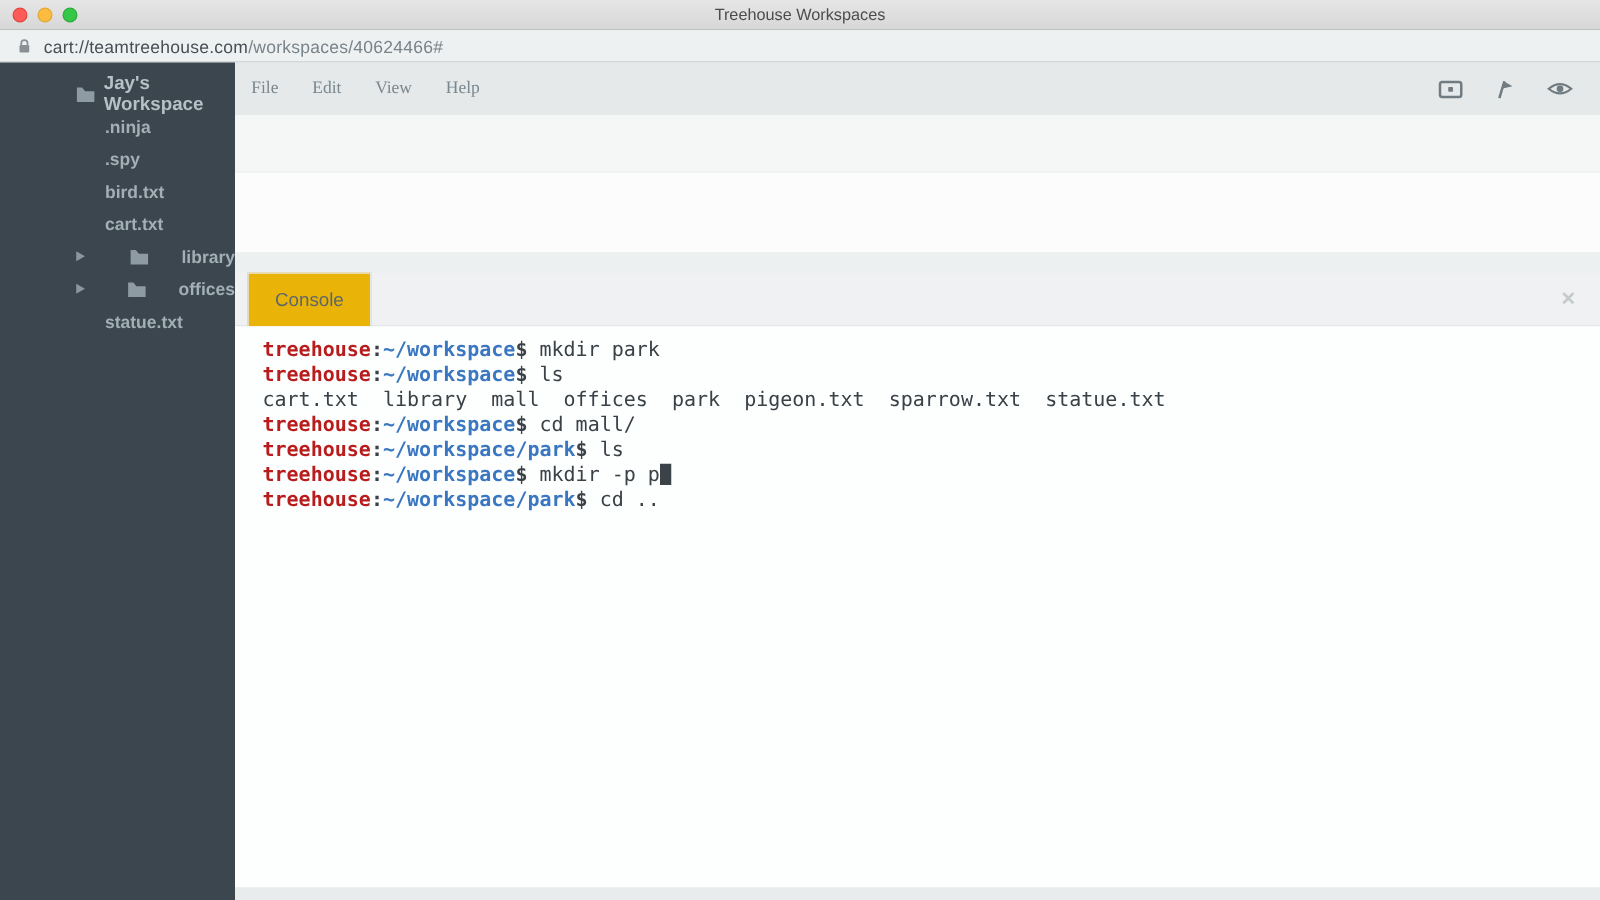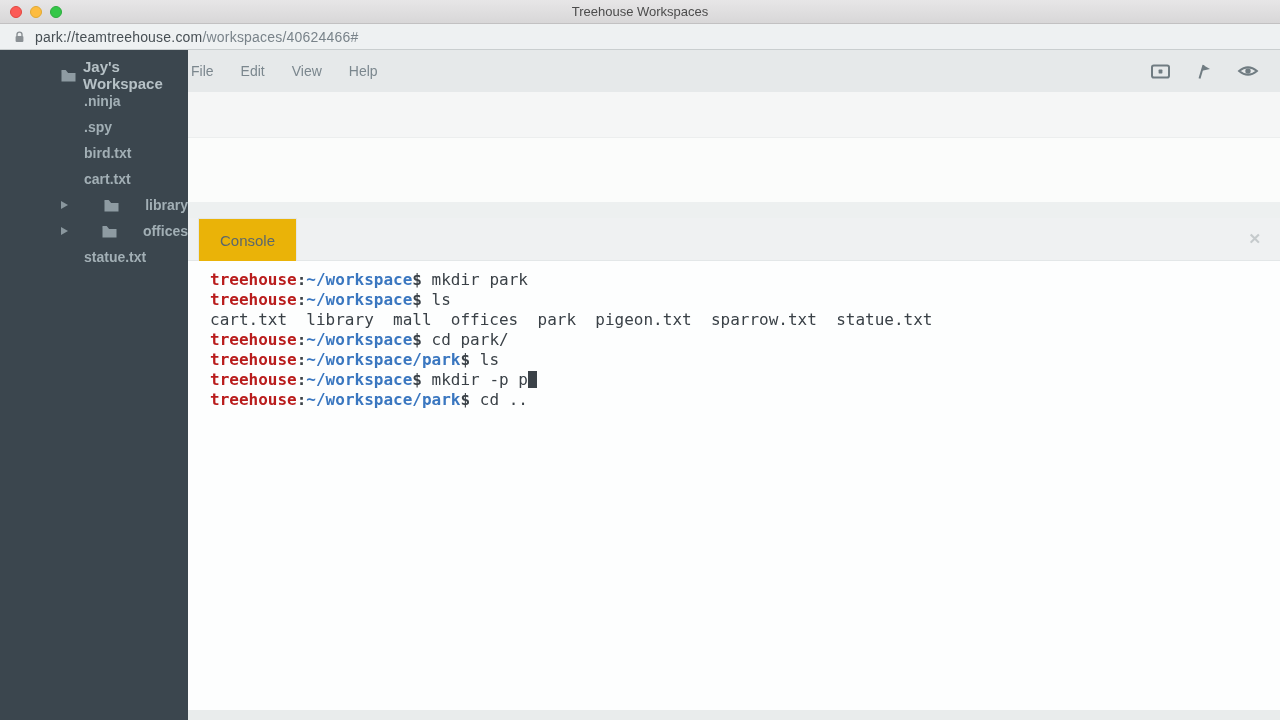--- a/index.html
+++ b/index.html
@@ -38,21 +38,21 @@
   .caret { width:0; height:0; border-left:7px solid #8a979e;
            border-top:4px solid transparent; border-bottom:4px solid transparent;
            margin-right:15px; flex:none; }
   .folder-svg { flex:none; margin-right:7px; }
   .kind-folder .folder-svg { margin-right:6px; }
 
   
   .main { flex:1; display:flex; flex-direction:column; min-width:0; }
 
   .menubar { height:42px; background:#e6e9ea; display:flex; align-items:center;
-             padding-left:3px; }
+             padding-left:13px;font-family:Liberation Serif, serif; }
   .menu-item { font-size:14px; color:#7b878e; margin-right:27px; cursor:default; }
   .menu-icons { margin-left:auto; display:flex; align-items:center; gap:23px;
                 padding-right:21px; }
   .tool-icon { display:flex; cursor:default; }
 
   .editor { height:126px; display:flex; flex-direction:column; }
   .editor-tabstrip { height:46px; background:#f5f6f6; border-bottom:1px solid #eceeee; }
   .editor-surface  { height:64px; background:#fbfcfb; }
   .editor-gap      { height:16px; background:#edf0f0; }
 
@@ -90,21 +90,21 @@
   <div class="win-title">Treehouse Workspaces</div>
 </div>
 
 <div class="urlbar">
   <span class="lock-icon">
     <svg width="13" height="14" viewBox="0 0 13 14">
       <path d="M4 6 V4.6 a2.5 2.5 0 0 1 5 0 V6" fill="none" stroke="#8a9094" stroke-width="1.4"></path>
       <rect x="2.6" y="6" width="7.8" height="6" rx="1" fill="#8a9094"></rect>
     </svg>
   </span>
-  <span class="url-text"><span class="url-domain">park://teamtreehouse.com</span><span class="url-path">/workspaces/40624466#</span></span>
+  <span class="url-text"><span class="url-domain">cart://teamtreehouse.com</span><span class="url-path">/workspaces/40624466#</span></span>
 </div>
 
 <div class="app">
 
   <div class="sidebar" id="sidebar">
       <div class="s-row kind-root">
 
     <svg class="folder-svg" width="15" height="13" viewBox="0 0 15 13">
       <path d="M0.5 2 h5 l1.6 2 h7.4 v8.5 h-14 Z" fill="#8e9ba2"></path>
       <path d="M0.5 1 h4.2 l1 1.3 h-5.2 Z" fill="#8e9ba2"></path>
@@ -187,21 +187,21 @@
     </div>
 
     <div class="console-header">
       <span class="console-tab">Console</span>
       <span class="console-close">✕</span>
     </div>
     <div class="console-body" id="terminal">
         <div class="term-line"><span class="t-host">treehouse</span><span class="t-punct">:</span><span class="t-path">~/workspace</span><span class="t-punct">$</span><span> mkdir park</span></div>
         <div class="term-line"><span class="t-host">treehouse</span><span class="t-punct">:</span><span class="t-path">~/workspace</span><span class="t-punct">$</span><span> ls</span></div>
         <div class="term-line">cart.txt  library  mall  offices  park  pigeon.txt  sparrow.txt  statue.txt</div>
-        <div class="term-line"><span class="t-host">treehouse</span><span class="t-punct">:</span><span class="t-path">~/workspace</span><span class="t-punct">$</span><span> cd park/</span></div>
+        <div class="term-line"><span class="t-host">treehouse</span><span class="t-punct">:</span><span class="t-path">~/workspace</span><span class="t-punct">$</span><span> cd mall/</span></div>
         <div class="term-line"><span class="t-host">treehouse</span><span class="t-punct">:</span><span class="t-path">~/workspace/park</span><span class="t-punct">$</span><span> ls</span></div>
         <div class="term-line"><span class="t-host">treehouse</span><span class="t-punct">:</span><span class="t-path">~/workspace</span><span class="t-punct">$</span><span> mkdir -p p</span><span class="t-cursor"></span></div>
         <div class="term-line"><span class="t-host">treehouse</span><span class="t-punct">:</span><span class="t-path">~/workspace/park</span><span class="t-punct">$</span><span> cd ..</span></div>
       </div>
 
     <div class="footer-strip"></div>
   </div>
 </div>
 
 </body></html>

